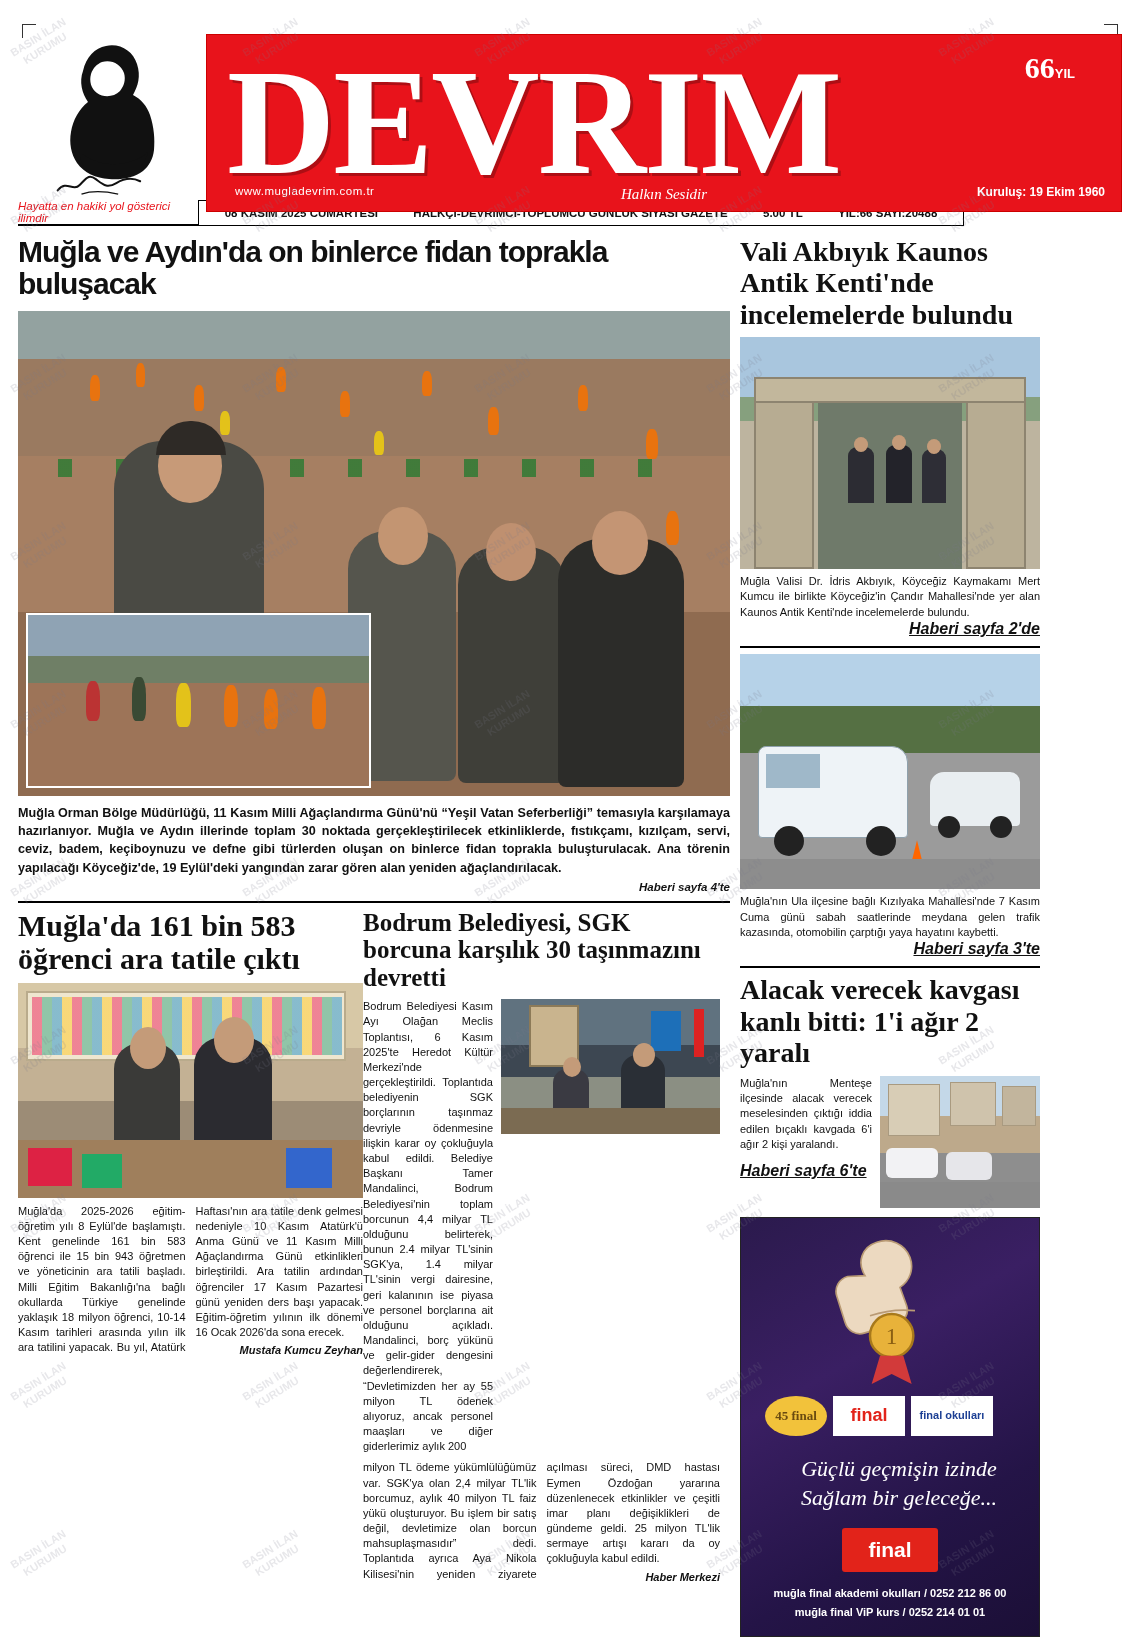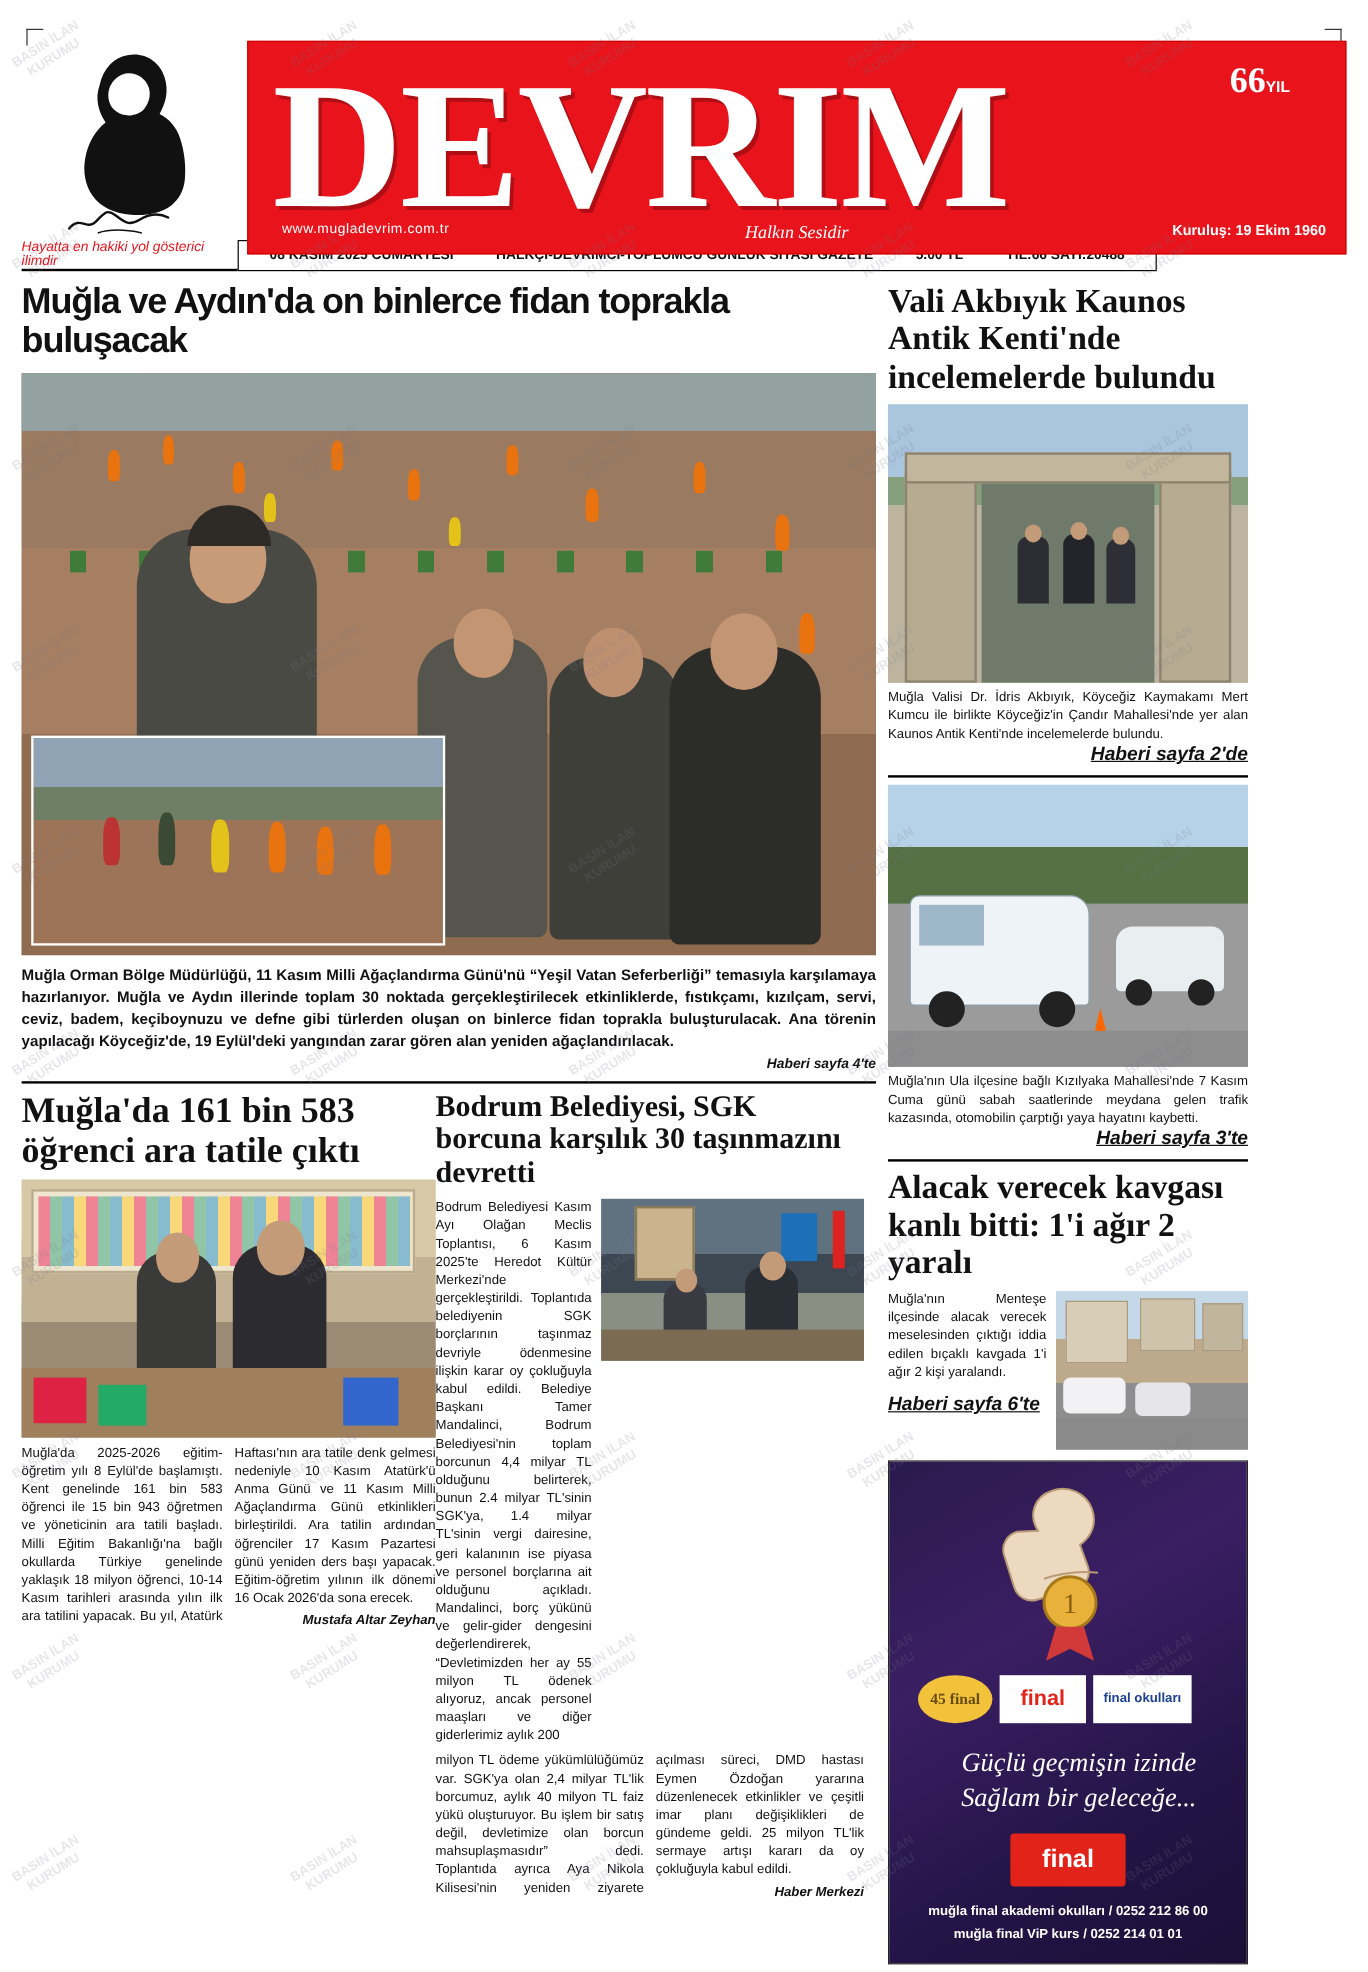--- a/index.html
+++ b/index.html
@@ -245,21 +245,21 @@
             <div style="position:absolute;left:176px;top:54px;width:78px;height:150px;background:#2b2b30;border-radius:28px 28px 4px 4px"></div>
             <div style="position:absolute;left:196px;top:34px;width:40px;height:46px;background:#c49b79;border-radius:50%"></div>
             <div style="position:absolute;left:0;bottom:0;width:100%;height:58px;background:#9f7f5c"></div>
             <div style="position:absolute;left:10px;bottom:12px;width:44px;height:38px;background:#d24"></div>
             <div style="position:absolute;left:64px;bottom:10px;width:40px;height:34px;background:#2a6"></div>
             <div style="position:absolute;left:268px;bottom:10px;width:46px;height:40px;background:#36c"></div>
           </div>
           <div class="coltext twocol" style="margin-top:6px">
             <span>Muğla'da 2025-2026 eğitim-öğretim yılı 8 Eylül'de başlamıştı. Kent genelinde 161 bin 583 öğrenci ile 15 bin 943 öğretmen ve yöneticinin ara tatili başladı. Milli Eğitim Bakanlığı'na bağlı okullarda Türkiye genelinde yaklaşık 18 milyon öğrenci, 10-14 Kasım tarihleri arasında yılın ilk ara tatilini yapacak. Bu yıl,</span>
             <span>Atatürk Haftası'nın ara tatile denk gelmesi nedeniyle 10 Kasım Atatürk'ü Anma Günü ve 11 Kasım Milli Ağaçlandırma Günü etkinlikleri birleştirildi. Ara tatilin ardından öğrenciler 17 Kasım Pazartesi günü yeniden ders başı yapacak. Eğitim-öğretim yılının ilk dönemi 16 Ocak 2026'da sona erecek.</span>
-            <span class="byline">Mustafa Altar Zeyhan</span>
+            <span class="byline">Mustafa Kumcu Zeyhan</span>
           </div>
         </div>
 
         <div class="r2right">
           <h2 class="sec small">Bodrum Belediyesi, SGK borcuna karşılık 30 taşınmazını devretti</h2>
           <div style="display:flex;gap:8px">
             <div class="coltext" style="width:130px">Bodrum Belediyesi Kasım Ayı Olağan Meclis Toplantısı, 6 Kasım 2025'te Heredot Kültür Merkezi'nde gerçekleştirildi. Toplantıda belediyenin SGK borçlarının taşınmaz devriyle ödenmesine ilişkin karar oy çokluğuyla kabul edildi.
 Belediye Başkanı Tamer Mandalinci, Bodrum Belediyesi'nin toplam borcunun 4,4 milyar TL olduğunu belirterek, bunun 2.4 milyar TL'sinin SGK'ya, 1.4 milyar TL'sinin vergi dairesine, geri kalanının ise piyasa ve personel borçlarına ait olduğunu açıkladı.
 Mandalinci, borç yükünü ve gelir-gider dengesini değerlendirerek, “Devletimizden her ay 55 milyon TL ödenek alıyoruz, ancak personel maaşları ve diğer giderlerimiz aylık 200</div>
             <div class="photo ph-meeting" style="width:219px;height:135px">
@@ -323,21 +323,21 @@
         <div class="sidetext">Muğla'nın Ula ilçesine bağlı Kızılyaka Mahallesi'nde 7 Kasım Cuma günü sabah saatlerinde meydana gelen trafik kazasında, otomobilin çarptığı yaya hayatını kaybetti.</div>
         <div style="text-align:right"><span class="sideref">Haberi sayfa 3'te</span></div>
       </div>
 
       <hr class="rule">
 
       <div>
         <h3 class="side">Alacak verecek kavgası kanlı bitti: 1'i ağır 2 yaralı</h3>
         <div style="display:flex;gap:8px;margin-top:4px">
           <div style="width:132px">
-            <div class="sidetext" style="margin-top:0">Muğla'nın Menteşe ilçesinde alacak verecek meselesinden çıktığı iddia edilen bıçaklı kavgada 1'i ağır 2 kişi yaralandı.</div>
+            <div class="sidetext" style="margin-top:0">Muğla'nın Menteşe ilçesinde alacak verecek meselesinden çıktığı iddia edilen bıçaklı kavgada 6'i ağır 2 kişi yaralandı.</div>
             <div style="margin-top:10px"><span class="sideref">Haberi sayfa 6'te</span></div>
           </div>
           <div class="photo ph-street" style="width:160px;height:132px">
             <div style="position:absolute;inset:0;background:linear-gradient(#c4d8e8 0 30%,#bda98b 30% 58%,#8e8e8e 58% 100%)"></div>
             <div style="position:absolute;left:8px;top:8px;width:52px;height:52px;background:#d8cdb6;border:1px solid #a99a80"></div>
             <div style="position:absolute;left:70px;top:6px;width:46px;height:44px;background:#cfc3ac;border:1px solid #a99a80"></div>
             <div style="position:absolute;left:122px;top:10px;width:34px;height:40px;background:#c2b59d;border:1px solid #a99a80"></div>
             <div style="position:absolute;left:6px;top:72px;width:52px;height:30px;background:#f2f2f4;border-radius:6px"></div>
             <div style="position:absolute;left:66px;top:76px;width:46px;height:28px;background:#e6e6ea;border-radius:6px"></div>
             <div style="position:absolute;left:0;bottom:0;width:100%;height:26px;background:#8a8a8a"></div>

